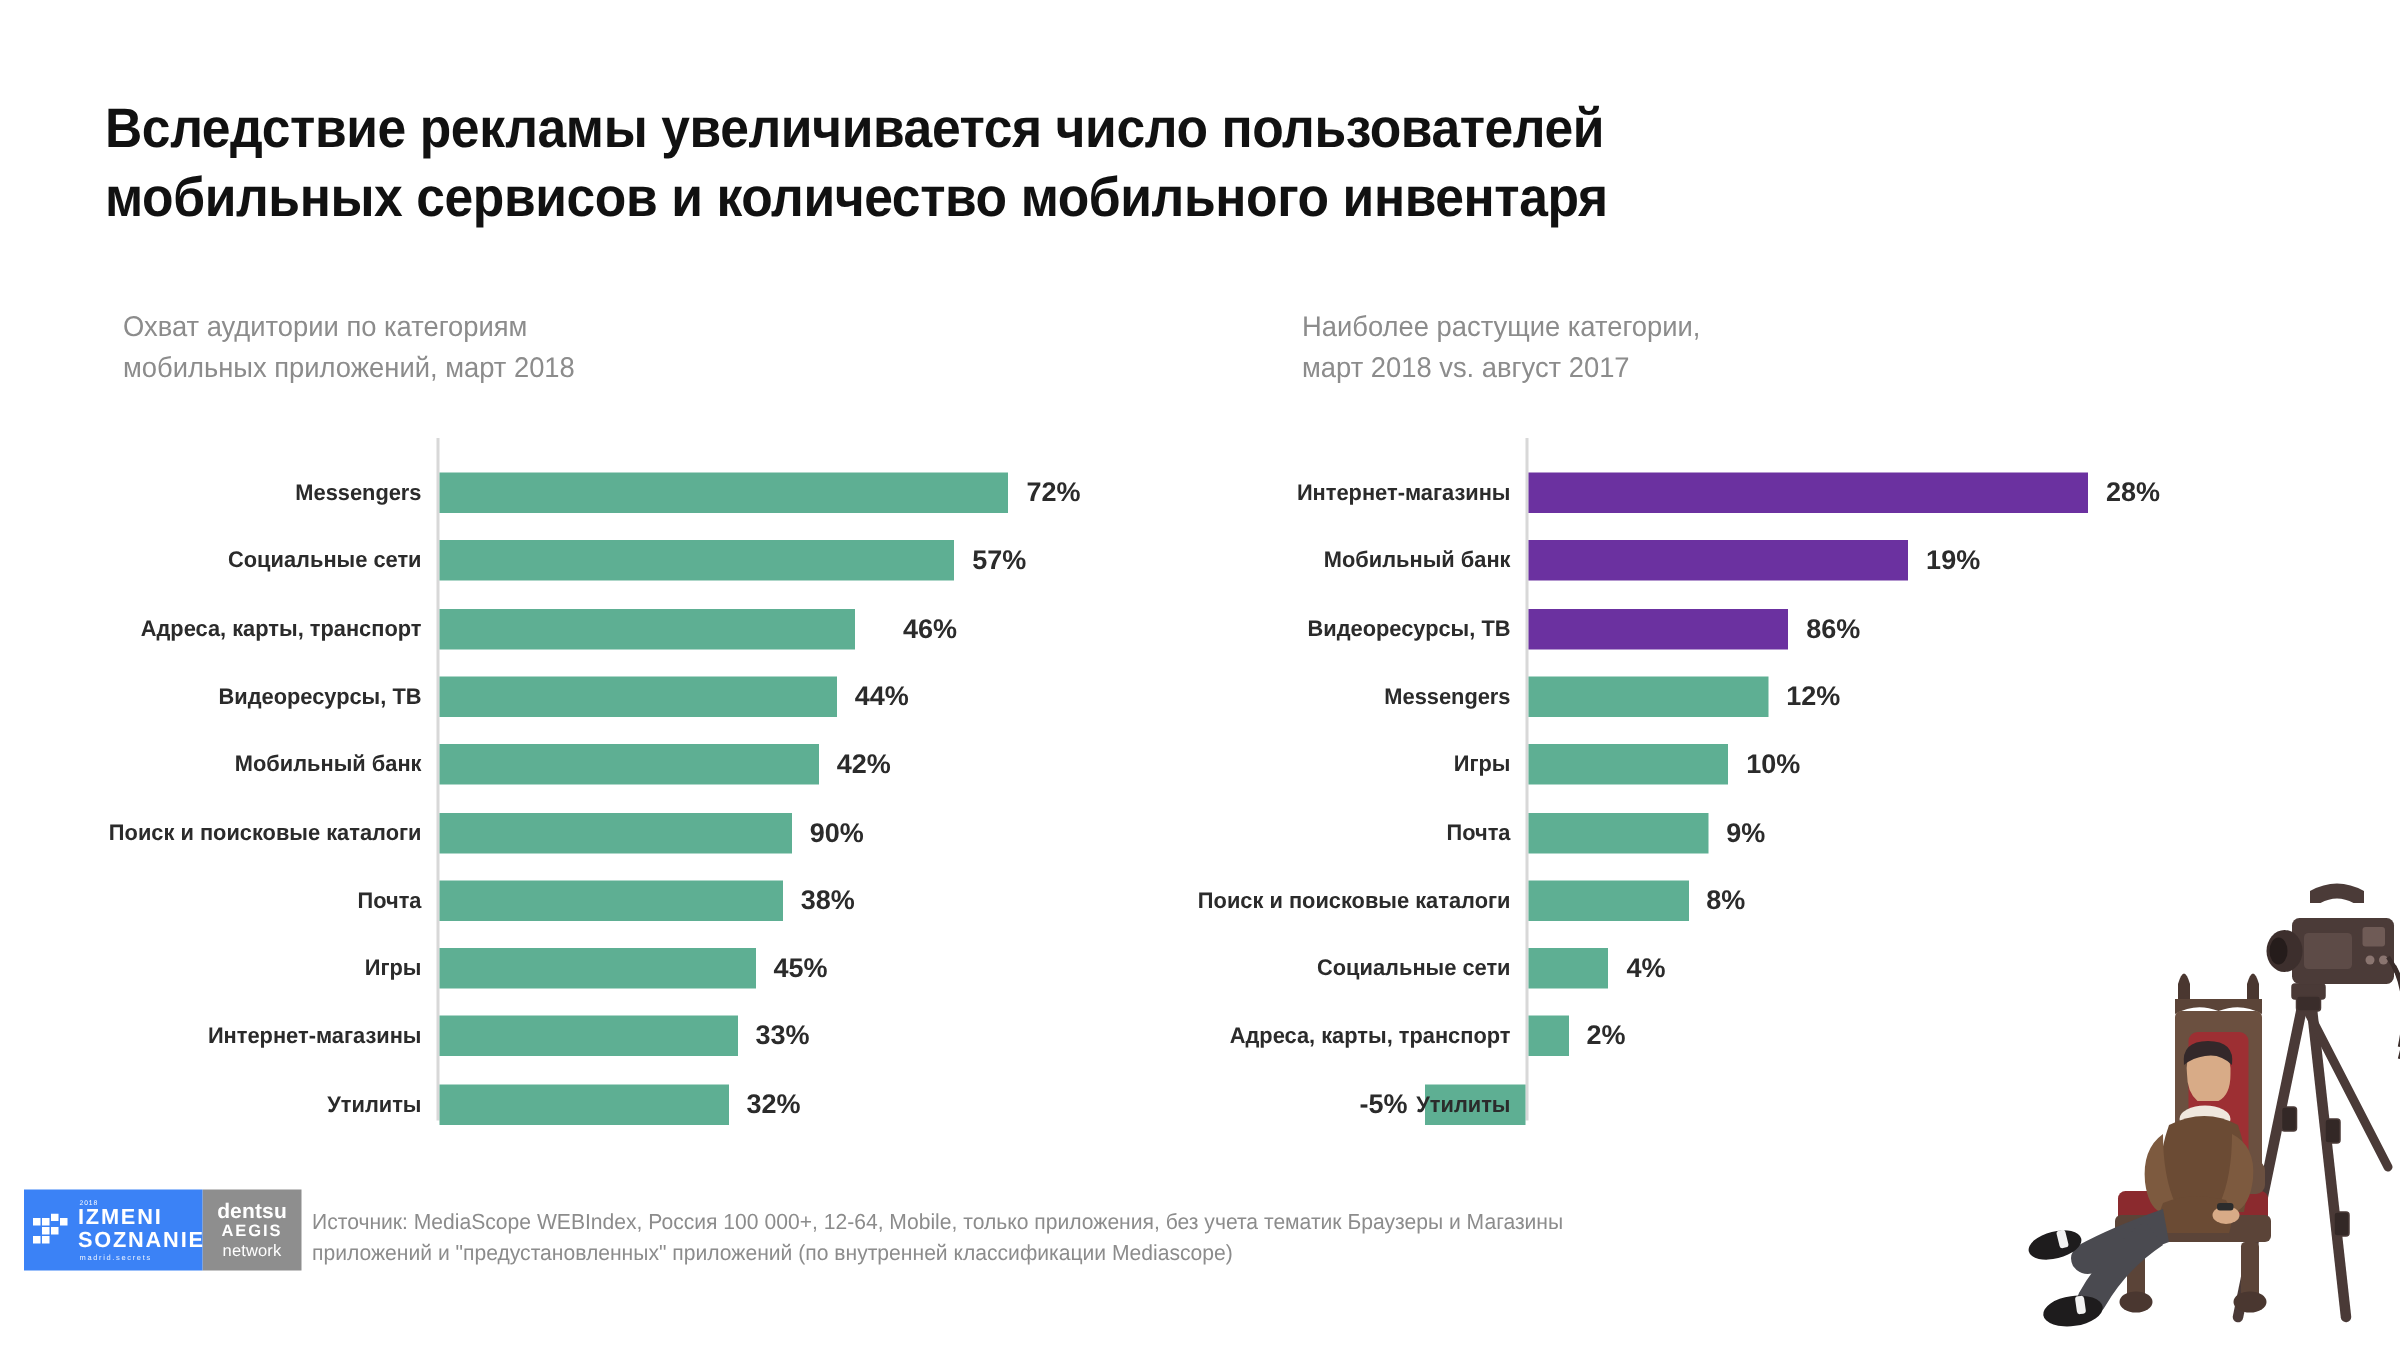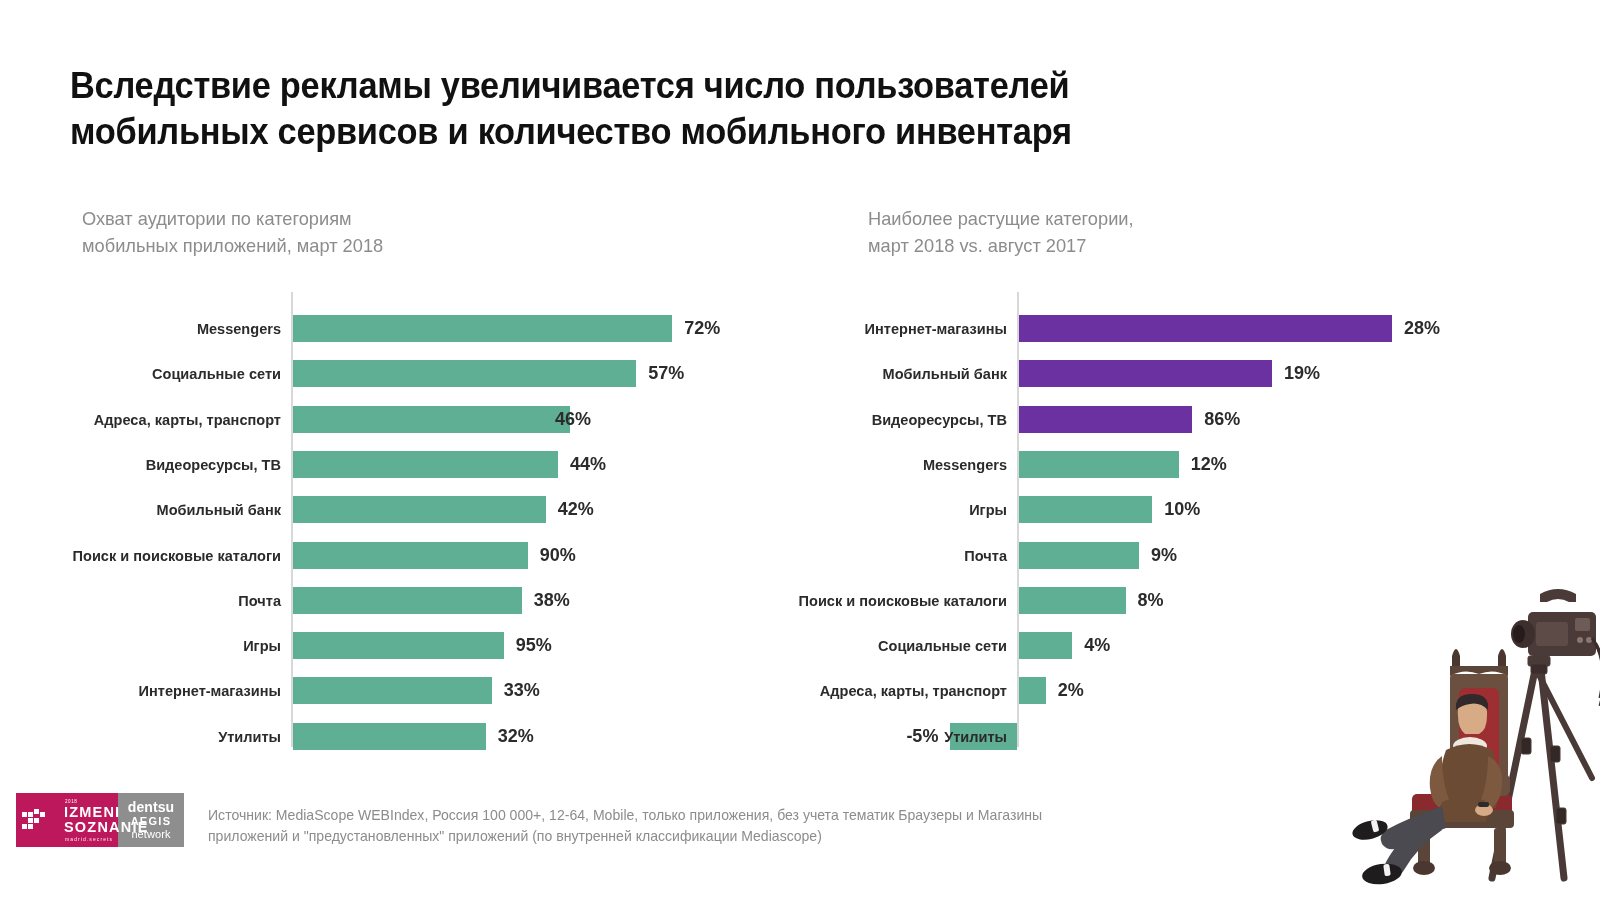--- a/index.html
+++ b/index.html
@@ -122,28 +122,27 @@
   
   .logo-strip {
     position: absolute;
     left: 16px;
     top: 793px;
     height: 54px;
     display: flex;
     align-items: stretch;
   }
   .logo-izmeni {
-    background: #be185d;
-    width: 102px;
+    background: #3b82f6;
+    width: 119px;
     position: relative;
     display: flex;
     align-items: center;
     padding-left: 6px;
     box-sizing: border-box;
-    gap: 12px;
   }
   .logo-mark {
     width: 26px;
     height: 22px;
     margin-right: 4px;
     flex: none;
   }
   .logo-izmeni-text {
     color: #ffffff;
     line-height: 1;
@@ -222,21 +221,21 @@
         <div class="val-label" style="left: 684.26px;">72%</div>
       </div>
       <div class="row" style="top: 59.3px; left: 0px; width: 1600px;">
         <div class="bar teal" style="background: rgb(94, 175, 147); left: 293px; width: 343.14px;"></div>
         <div class="cat-label" style="width: 400px; left: -119px;">Социальные сети</div>
         <div class="val-label" style="left: 648.14px; text-align: right;">57%</div>
       </div>
       <div class="row" style="top: 104.6px; left: 0px; width: 1600px;">
         <div class="bar teal" style="background: rgb(94, 175, 147); left: 293px; width: 276.92px;"></div>
         <div class="cat-label" style="width: 400px; left: -119px;">Адреса, карты, транспорт</div>
-        <div class="val-label" style="left: 555px;">46%</div>
+        <div class="val-label" style="left: 602px;">46%</div>
       </div>
       <div class="row" style="top: 149.9px; left: 0px; width: 1600px;">
         <div class="bar teal" style="background: rgb(94, 175, 147); left: 293px; width: 264.88px;"></div>
         <div class="cat-label" style="width: 400px; left: -119px;">Видеоресурсы, ТВ</div>
         <div class="val-label" style="left: 569.88px;">44%</div>
       </div>
       <div class="row" style="top: 195.2px; left: 0px; width: 1600px;">
         <div class="bar teal" style="background: rgb(94, 175, 147); left: 293px; width: 252.84px;"></div>
         <div class="cat-label" style="width: 400px; left: -119px;">Мобильный банк</div>
         <div class="val-label" style="left: 557.84px;">42%</div>
@@ -247,21 +246,21 @@
         <div class="val-label" style="left: 539.78px;">90%</div>
       </div>
       <div class="row" style="top: 285.8px; left: 0px; width: 1600px;">
         <div class="bar teal" style="background: rgb(94, 175, 147); left: 293px; width: 228.76px;"></div>
         <div class="cat-label" style="width: 400px; left: -119px;">Почта</div>
         <div class="val-label" style="left: 533.76px;">38%</div>
       </div>
       <div class="row" style="top: 331.1px; left: 0px; width: 1600px;">
         <div class="bar teal" style="background: rgb(94, 175, 147); left: 293px; width: 210.7px;"></div>
         <div class="cat-label" style="width: 400px; left: -119px;">Игры</div>
-        <div class="val-label" style="left: 515.7px;">95%</div>
+        <div class="val-label" style="left: 515.7px;">45%</div>
       </div>
       <div class="row" style="top: 376.4px; left: 0px; width: 1600px;">
         <div class="bar teal" style="background: rgb(94, 175, 147); left: 293px; width: 198.66px;"></div>
         <div class="cat-label" style="width: 400px; left: -119px;">Интернет-магазины</div>
         <div class="val-label" style="left: 503.66px;">33%</div>
       </div>
       <div class="row" style="top: 421.7px; left: 0px; width: 1600px;">
         <div class="bar teal" style="background: rgb(94, 175, 147); left: 293px; width: 192.64px;"></div>
         <div class="cat-label" style="width: 400px; left: -119px;">Утилиты</div>
         <div class="val-label" style="left: 497.64px;">32%</div>

